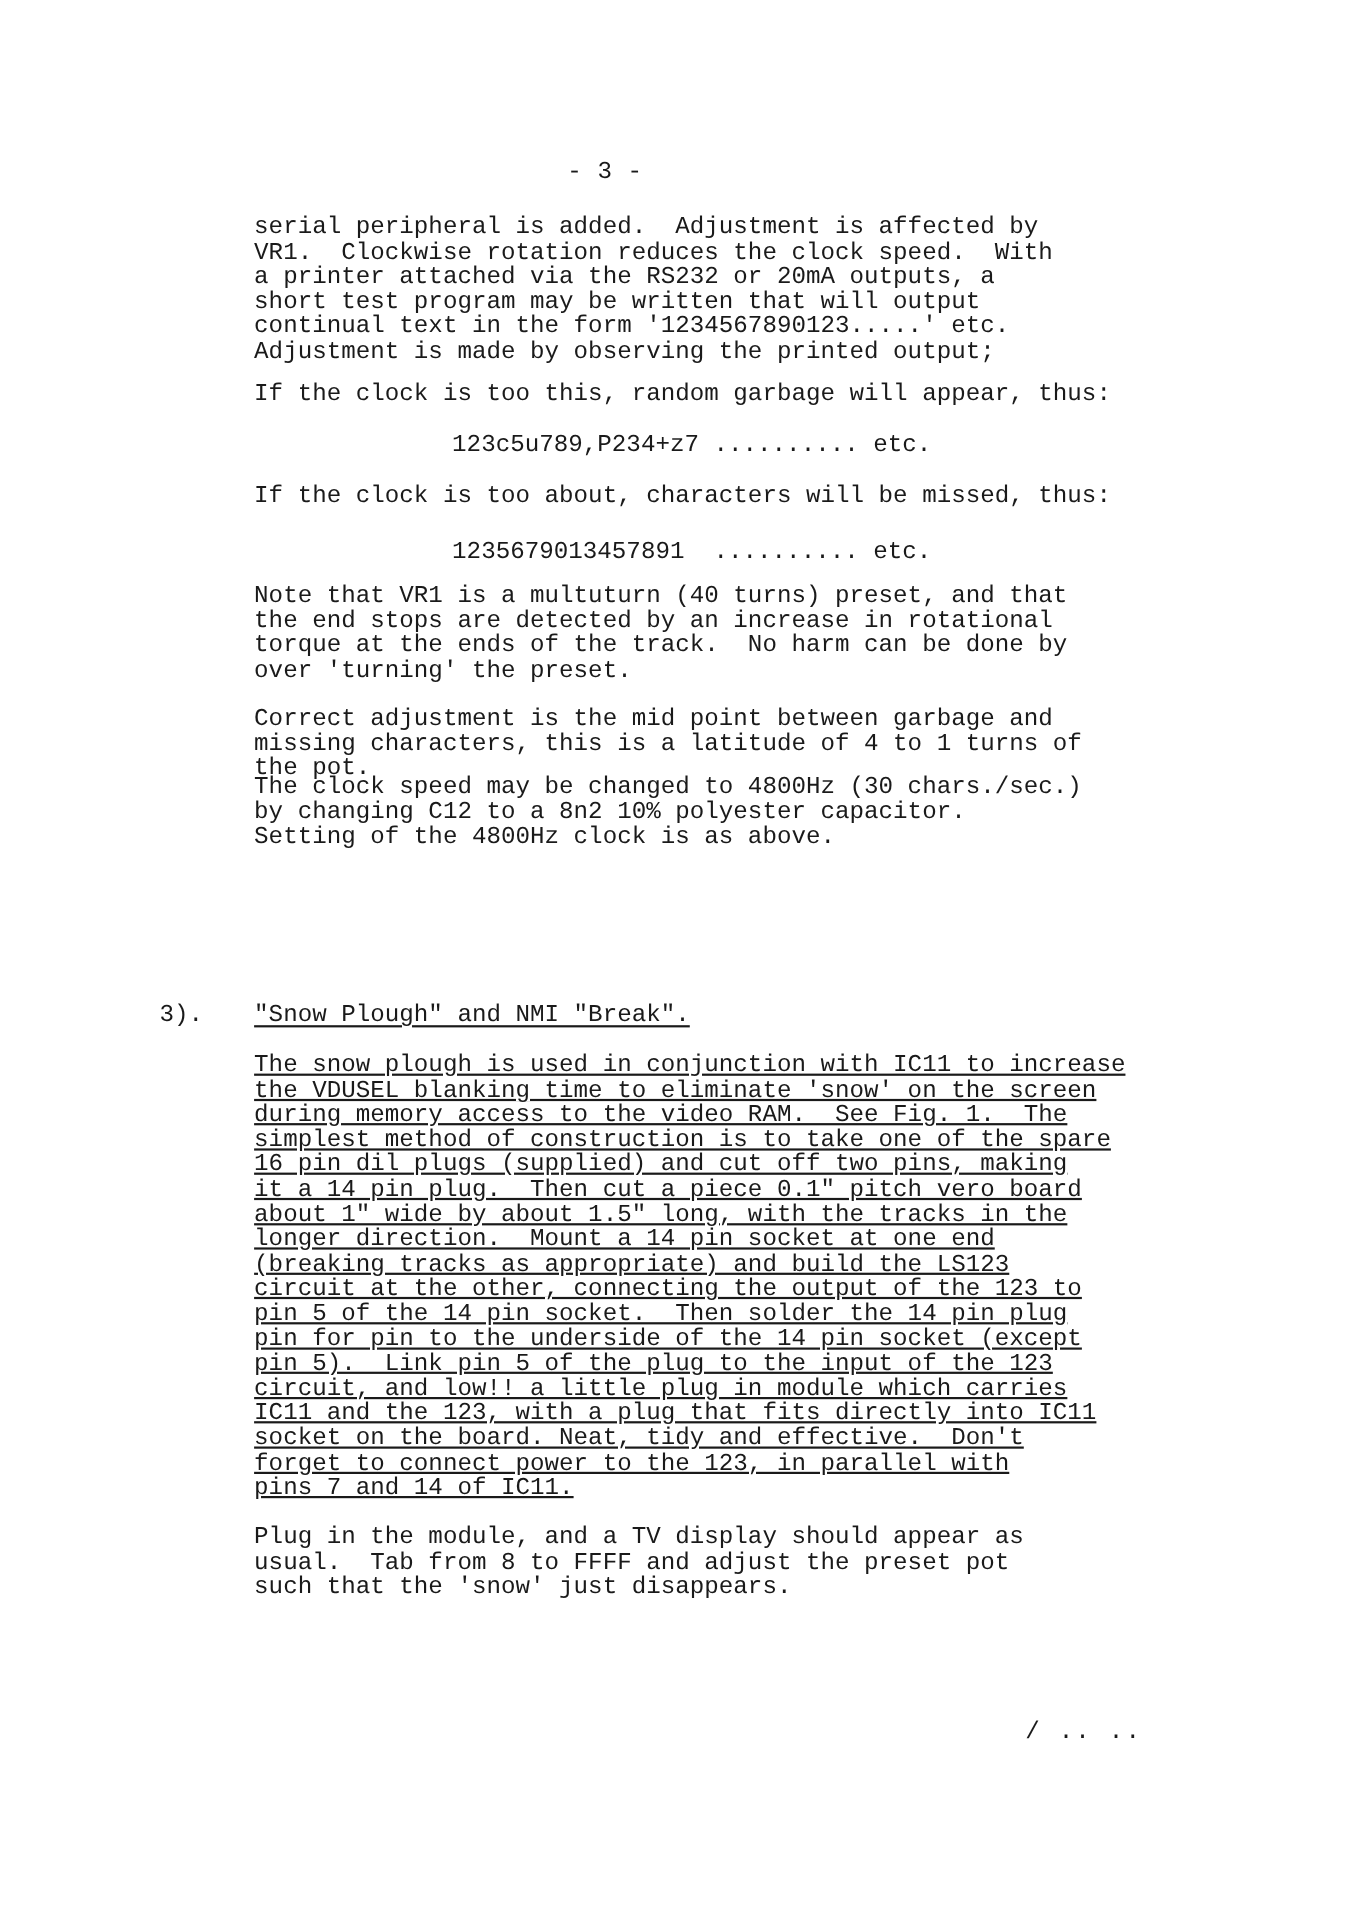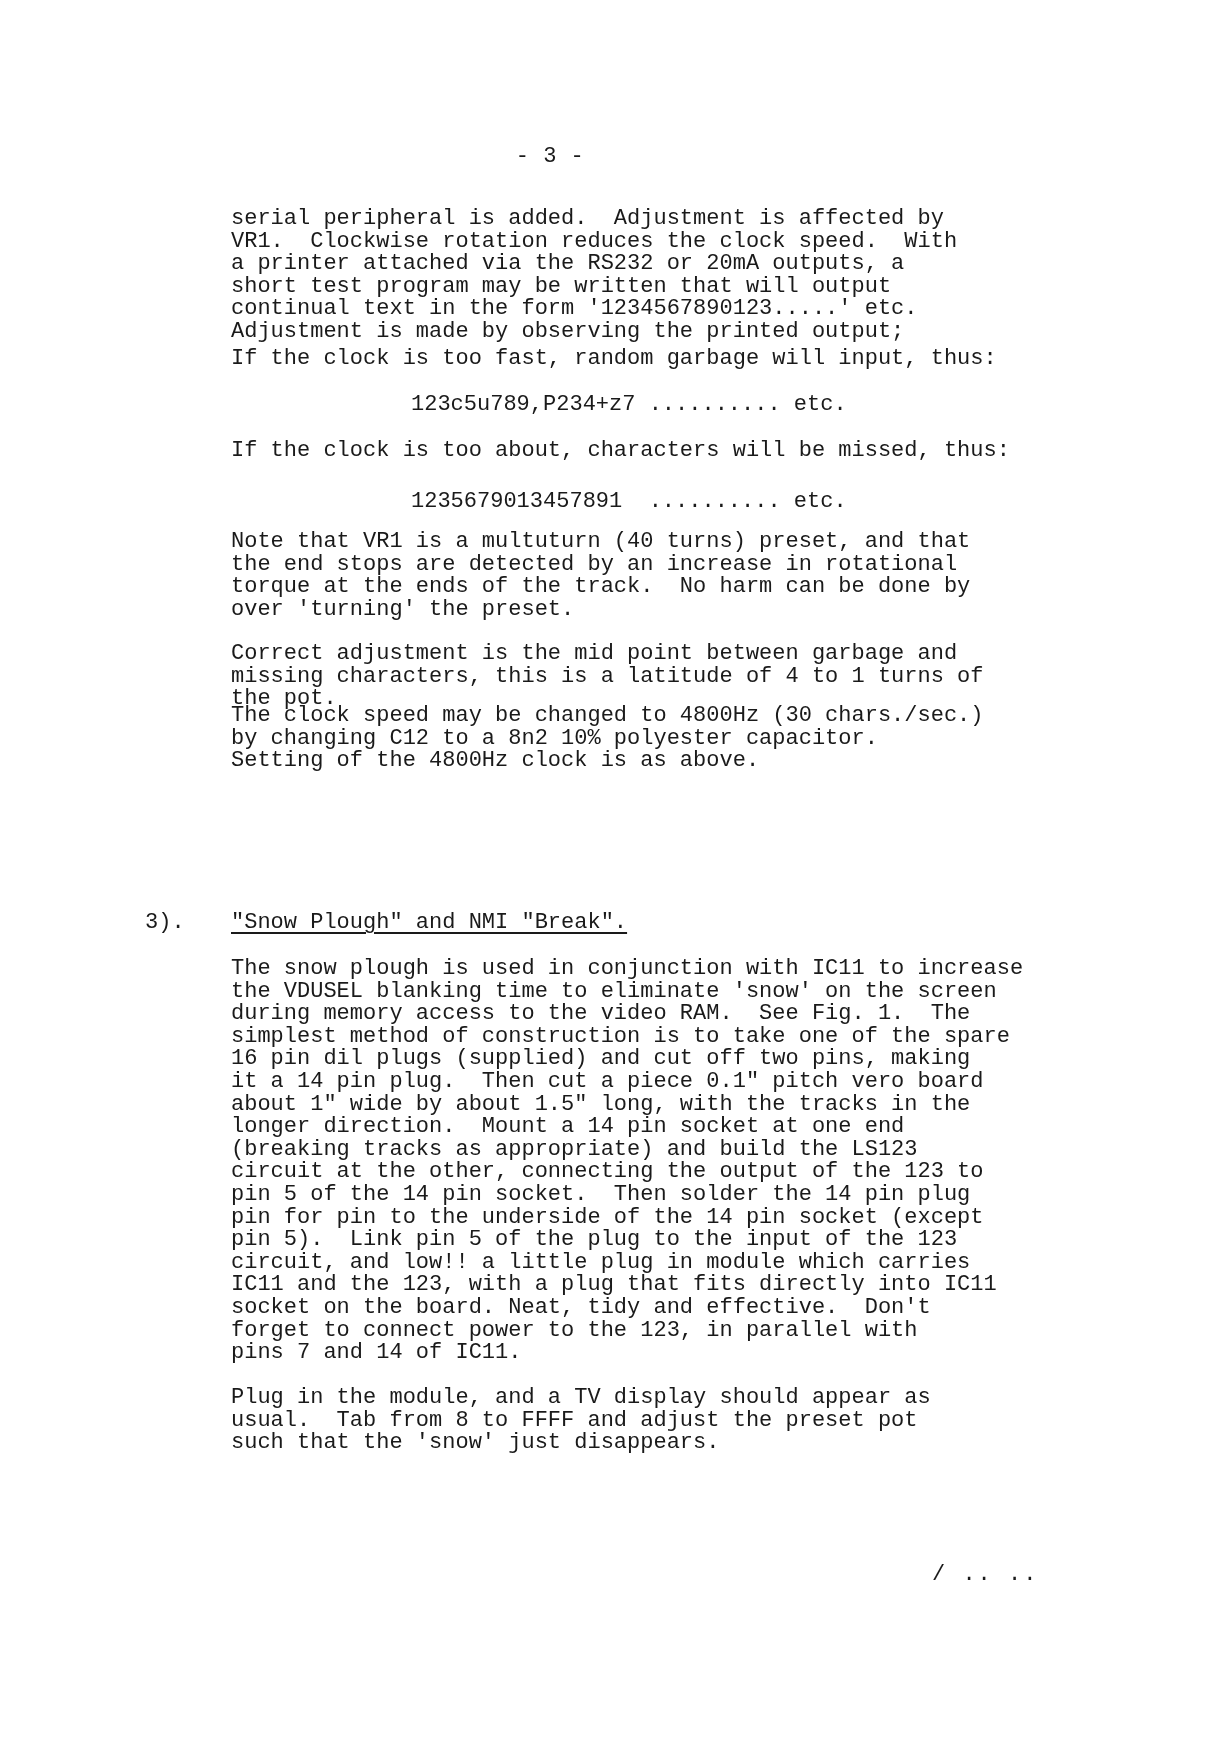--- a/index.html
+++ b/index.html
@@ -56,28 +56,28 @@
       top: 1564px;
       white-space: pre;
       letter-spacing: 2px;
     }
   </style>
 </head>
 <body>
 
 <div data-name="page-number" class="page-number">- 3 -</div>
 
-<p data-name="paragraph-clock-adjustment" class="para" style="top:208px;">serial peripheral is added.  Adjustment is affected by
+<p data-name="paragraph-clock-adjustment" class="para" style="top:196px;">serial peripheral is added.  Adjustment is affected by
 VR1.  Clockwise rotation reduces the clock speed.  With
 a printer attached via the RS232 or 20mA outputs, a
 short test program may be written that will output
 continual text in the form '1234567890123.....' etc.
 Adjustment is made by observing the printed output;</p>
 
-<p data-name="paragraph-clock-too-fast" class="para" style="top:348px;">If the clock is too fast, random garbage will input, thus:</p>
+<p data-name="paragraph-clock-too-fast" class="para" style="top:348px;">If the clock is too this, random garbage will appear, thus:</p>
 
 <div data-name="example-garbage-output" class="centered-line" style="top:394px;">123c5u789,P234+z7 .......... etc.</div>
 
 <p data-name="paragraph-clock-too-slow" class="para" style="top:440px;">If the clock is too about, characters will be missed, thus:</p>
 
 <div data-name="example-missing-characters" class="centered-line" style="top:491px;">1235679013457891  .......... etc.</div>
 
 <p data-name="paragraph-vr1-note" class="para" style="top:531px;">Note that VR1 is a multuturn (40 turns) preset, and that
 the end stops are detected by an increase in rotational
 torque at the ends of the track.  No harm can be done by
@@ -113,21 +113,21 @@
 forget to connect power to the 123, in parallel with
 pins 7 and 14 of IC11.</p>
 
 <p data-name="paragraph-snow-plough-adjustment" class="para" style="top:1297px;">Plug in the module, and a TV display should appear as
 usual.  Tab from 8 to FFFF and adjust the preset pot
 such that the 'snow' just disappears.</p>
 
 <div data-name="continuation-mark" class="continuation">/ .. ..</div>
 
 <style>
-  [data-name="paragraph-snow-plough-construction"] { top: 869px !important; }
+  [data-name="paragraph-snow-plough-construction"] { top: 869px !important; text-decoration: underline; }
 </style>
 <style>
   
   [data-name="paragraph-snow-plough-construction"] { top: 869px; }
 </style>
 <style>
   [data-name="paragraph-snow-plough-construction"] { top: 869px; }
 </style>
 <style>
   

